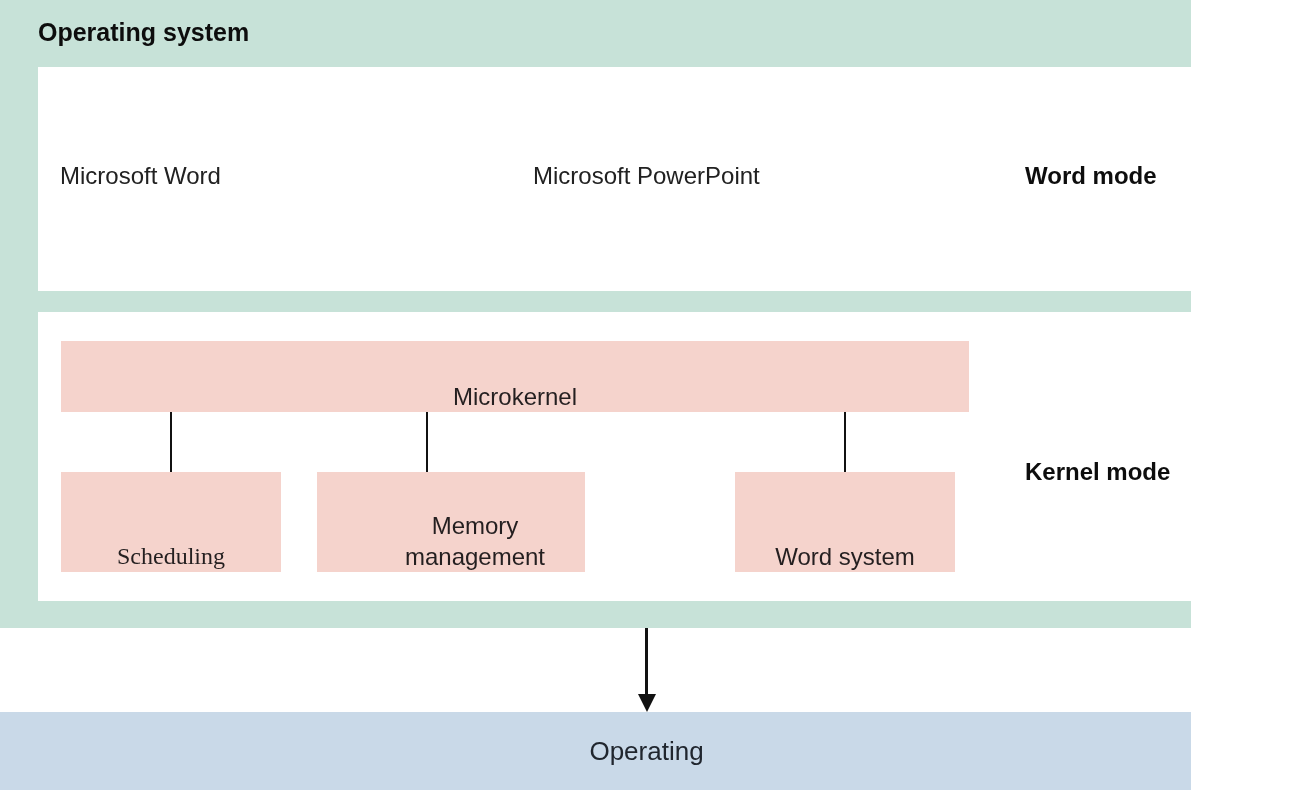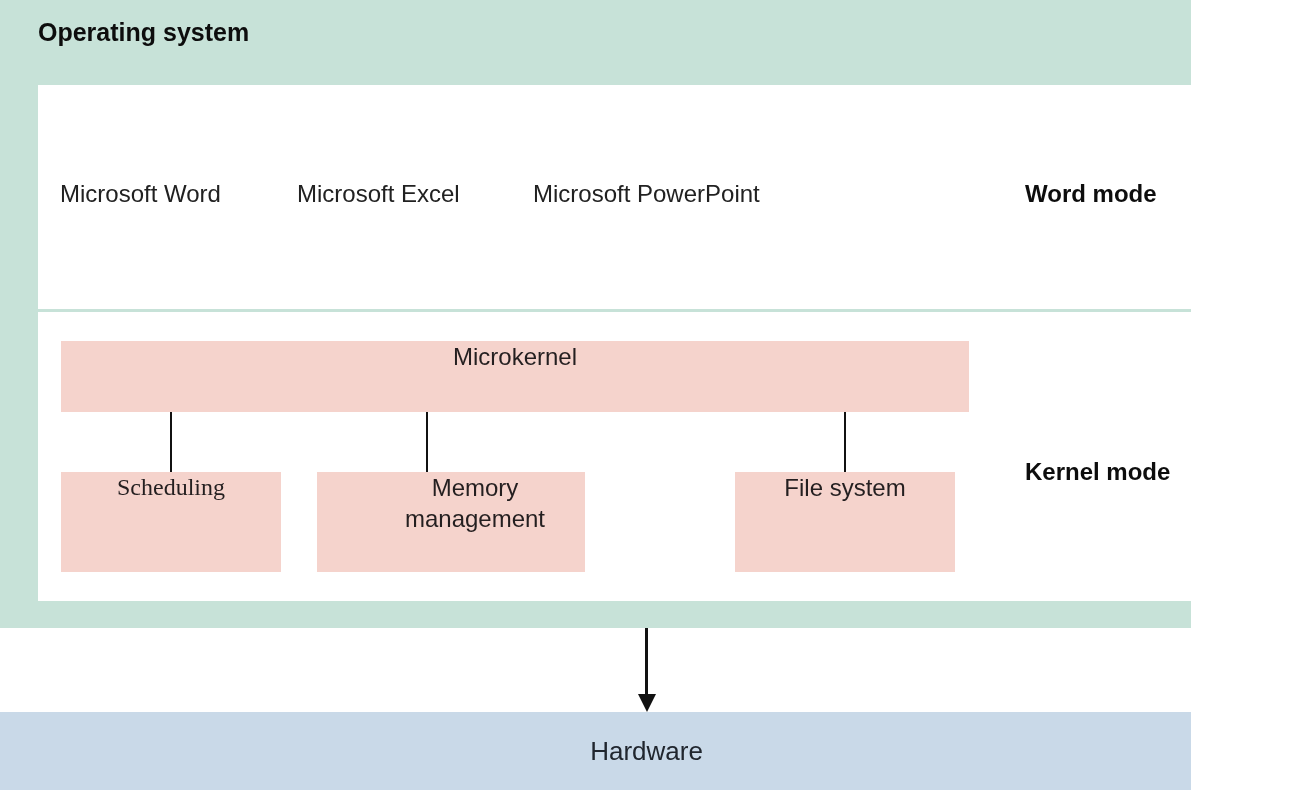--- a/index.html
+++ b/index.html
@@ -27,21 +27,21 @@
     font-size: 25px;
     font-weight: 700;
     color: #0d0d0d;
   }
   .panel {
     position: absolute;
     left: 38px;
     width: 1217px;
     background: #ffffff;
   }
-  .panel-user { top: 67px; height: 224px; margin-top: 18px; }
+  .panel-user { top: 67px; height: 224px; }
   .panel-kernel { top: 312px; height: 289px; }
   .app-label {
     position: absolute;
     top: 95px;
     font-size: 24px;
     color: #212121;
     white-space: nowrap;
   }
   .app-word { left: 22px; }
   .app-excel { left: 259px; }
@@ -53,21 +53,21 @@
     font-weight: 700;
     color: #0d0d0d;
     white-space: nowrap;
   }
   .mode-user { top: 95px; }
   .mode-kernel { top: 146px; }
   .pink-box {
     position: absolute;
     background: #f5d3cc;
     display: flex;
-    align-items: flex-start;
+    align-items: flex-end;
     justify-content: center;
     text-align: center;
     font-size: 24px;
     color: #241f20;
     line-height: 31px;
   }
   .microkernel-box {
     left: 23px; top: 29px;
     width: 908px; height: 71px;
   }
@@ -117,50 +117,49 @@
 </head>
 <body>
 
 <div class="canvas">
 
   <div class="green-region">
     <div class="os-title">Operating system</div>
 
     <div class="panel panel-user">
       <div class="app-label app-word">Microsoft Word</div>
-      <div class="app-label app-excel">Microsoft Excel</div>
       <div class="app-label app-ppt">Microsoft PowerPoint</div>
       <div class="mode-label mode-user">Word mode</div>
     </div>
 
     <div class="panel panel-kernel">
       <div class="pink-box microkernel-box">
         <span>Microkernel</span>
       </div>
 
       <div class="connector conn-1"></div>
       <div class="connector conn-2"></div>
       <div class="connector conn-3"></div>
 
       <div class="pink-box component-box comp-scheduling">
         <span>Scheduling</span>
       </div>
       <div class="pink-box component-box comp-memory">
         <span>Memory management</span>
       </div>
       <div class="pink-box component-box comp-file">
-        <span>File system</span>
+        <span>Word system</span>
       </div>
 
       <div class="mode-label mode-kernel">Kernel mode</div>
     </div>
   </div>
 
   <div>
     <div class="arrow-line"></div>
     <div class="arrow-head"></div>
   </div>
 
   <div class="hardware-bar">
-    <span>Hardware</span>
+    <span>Operating</span>
   </div>
 
 </div>
 
 </body></html>

